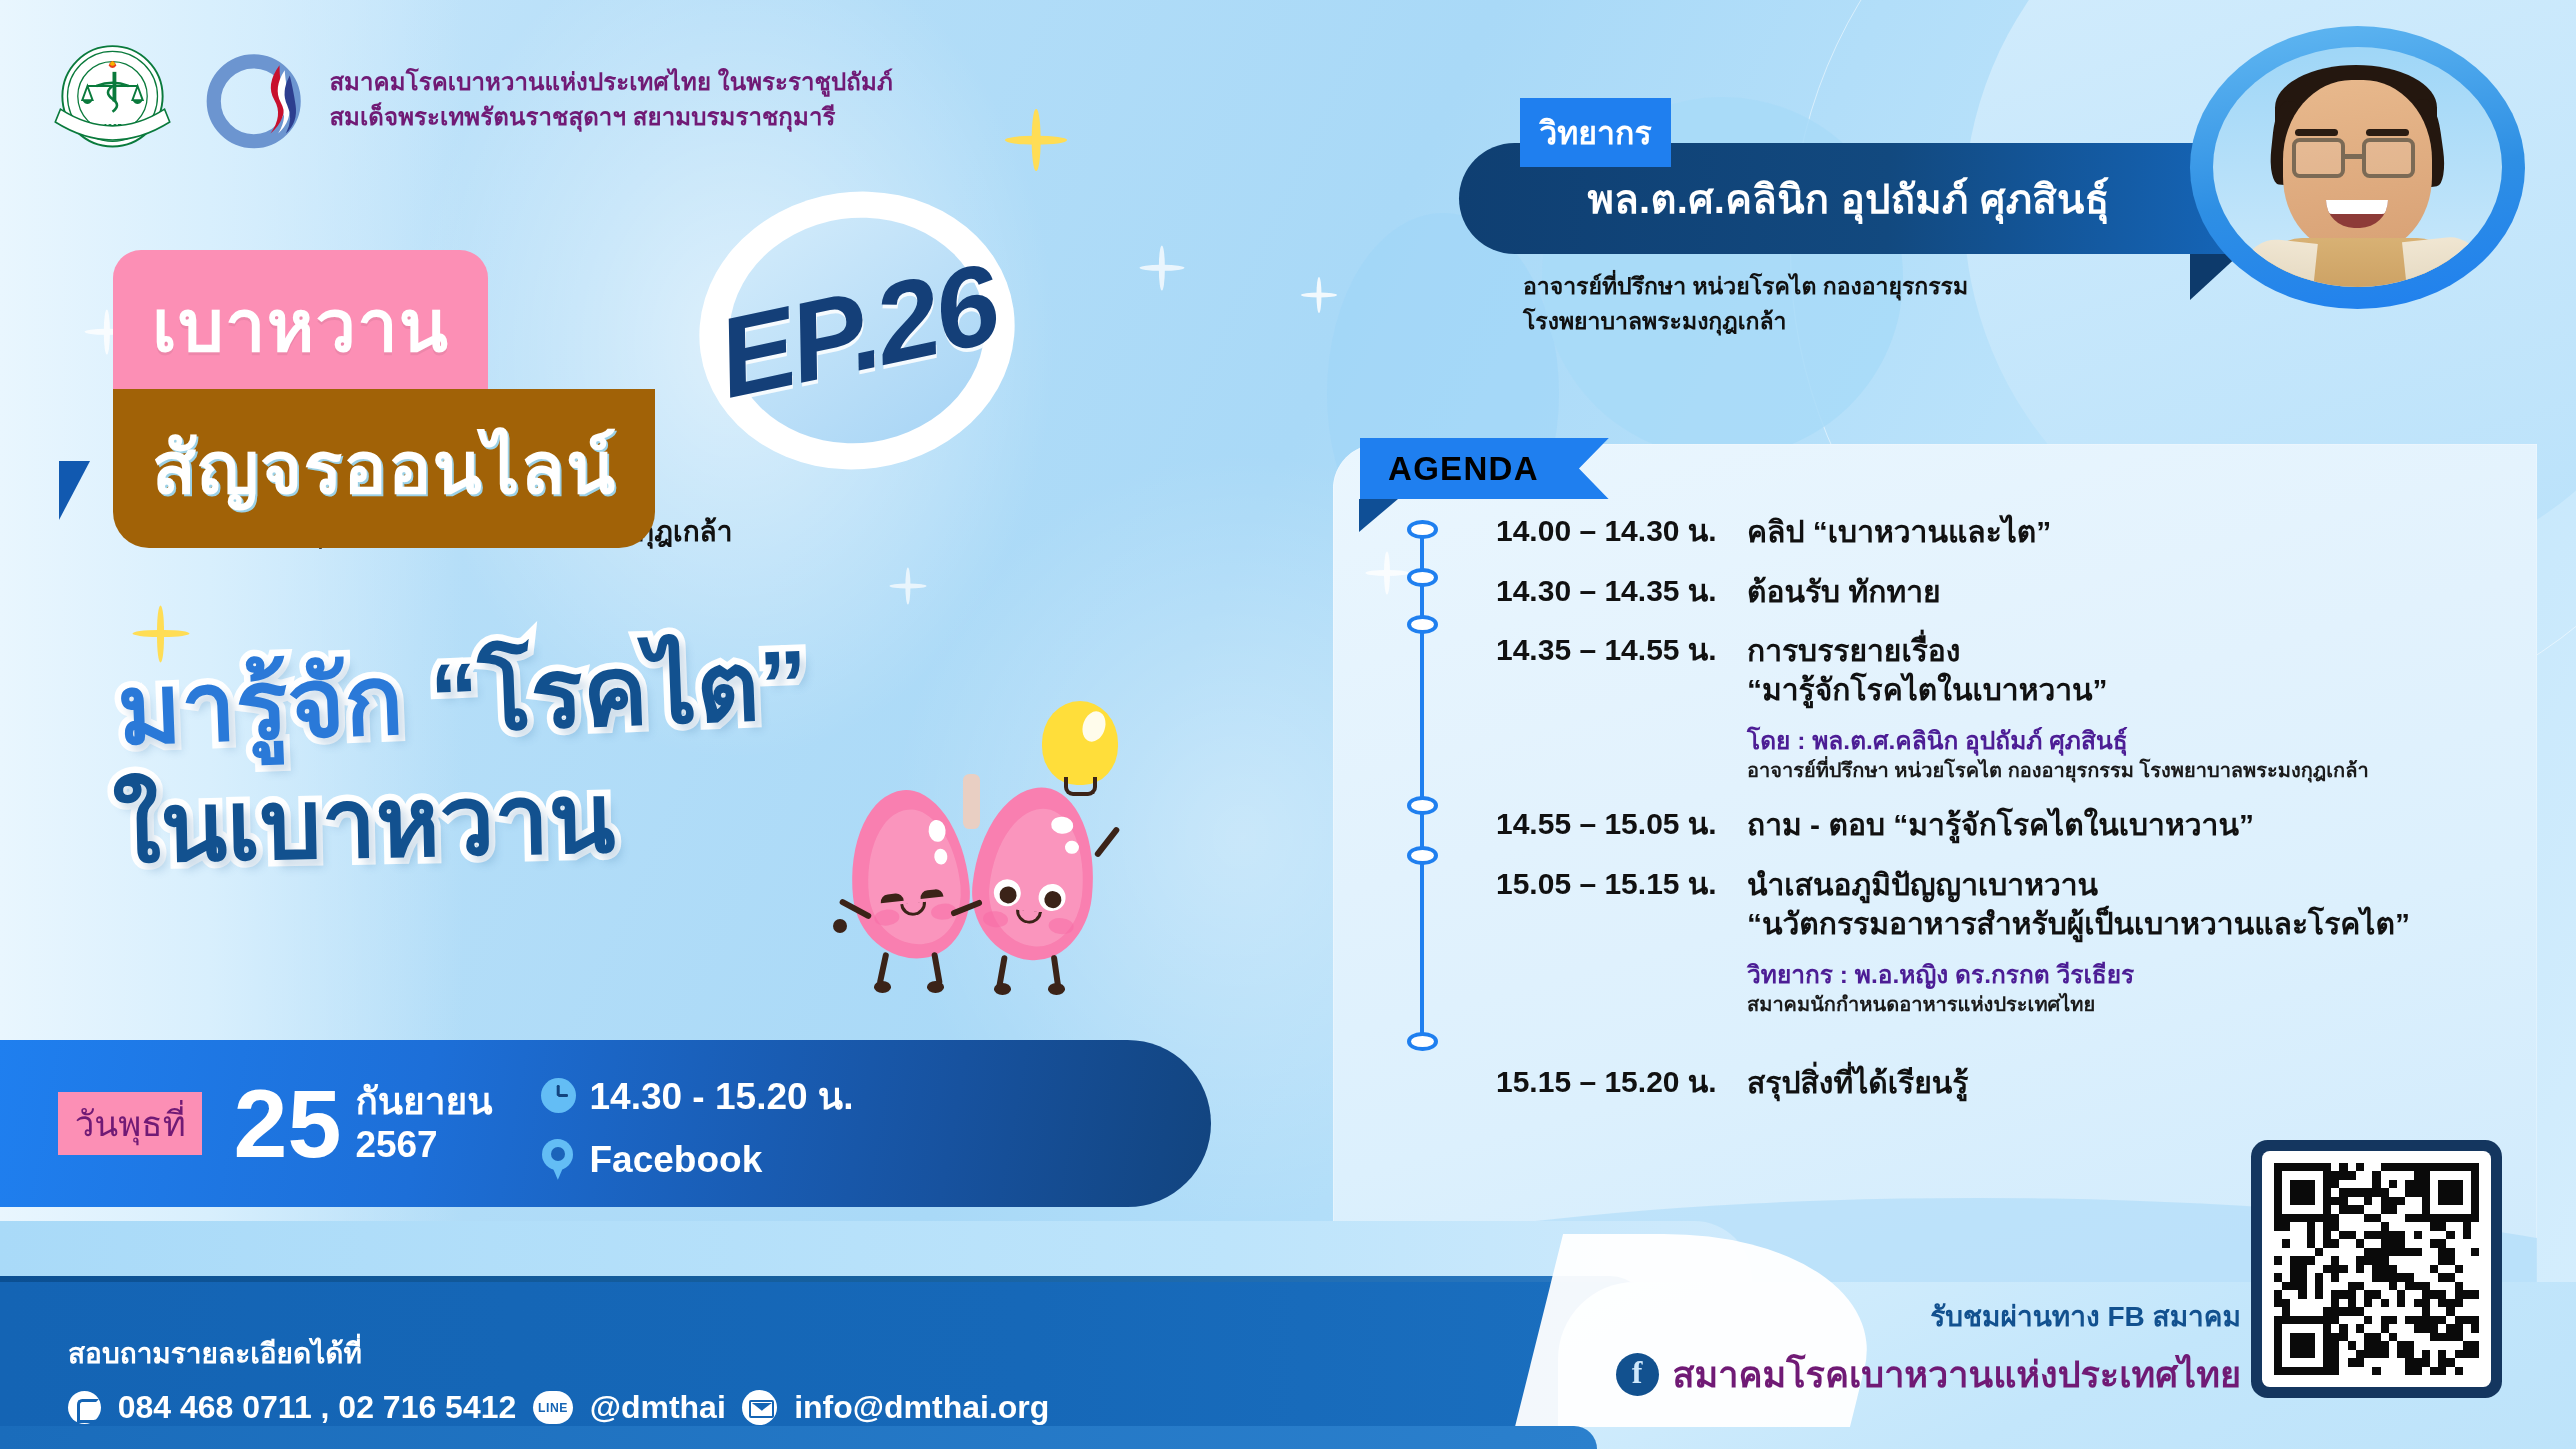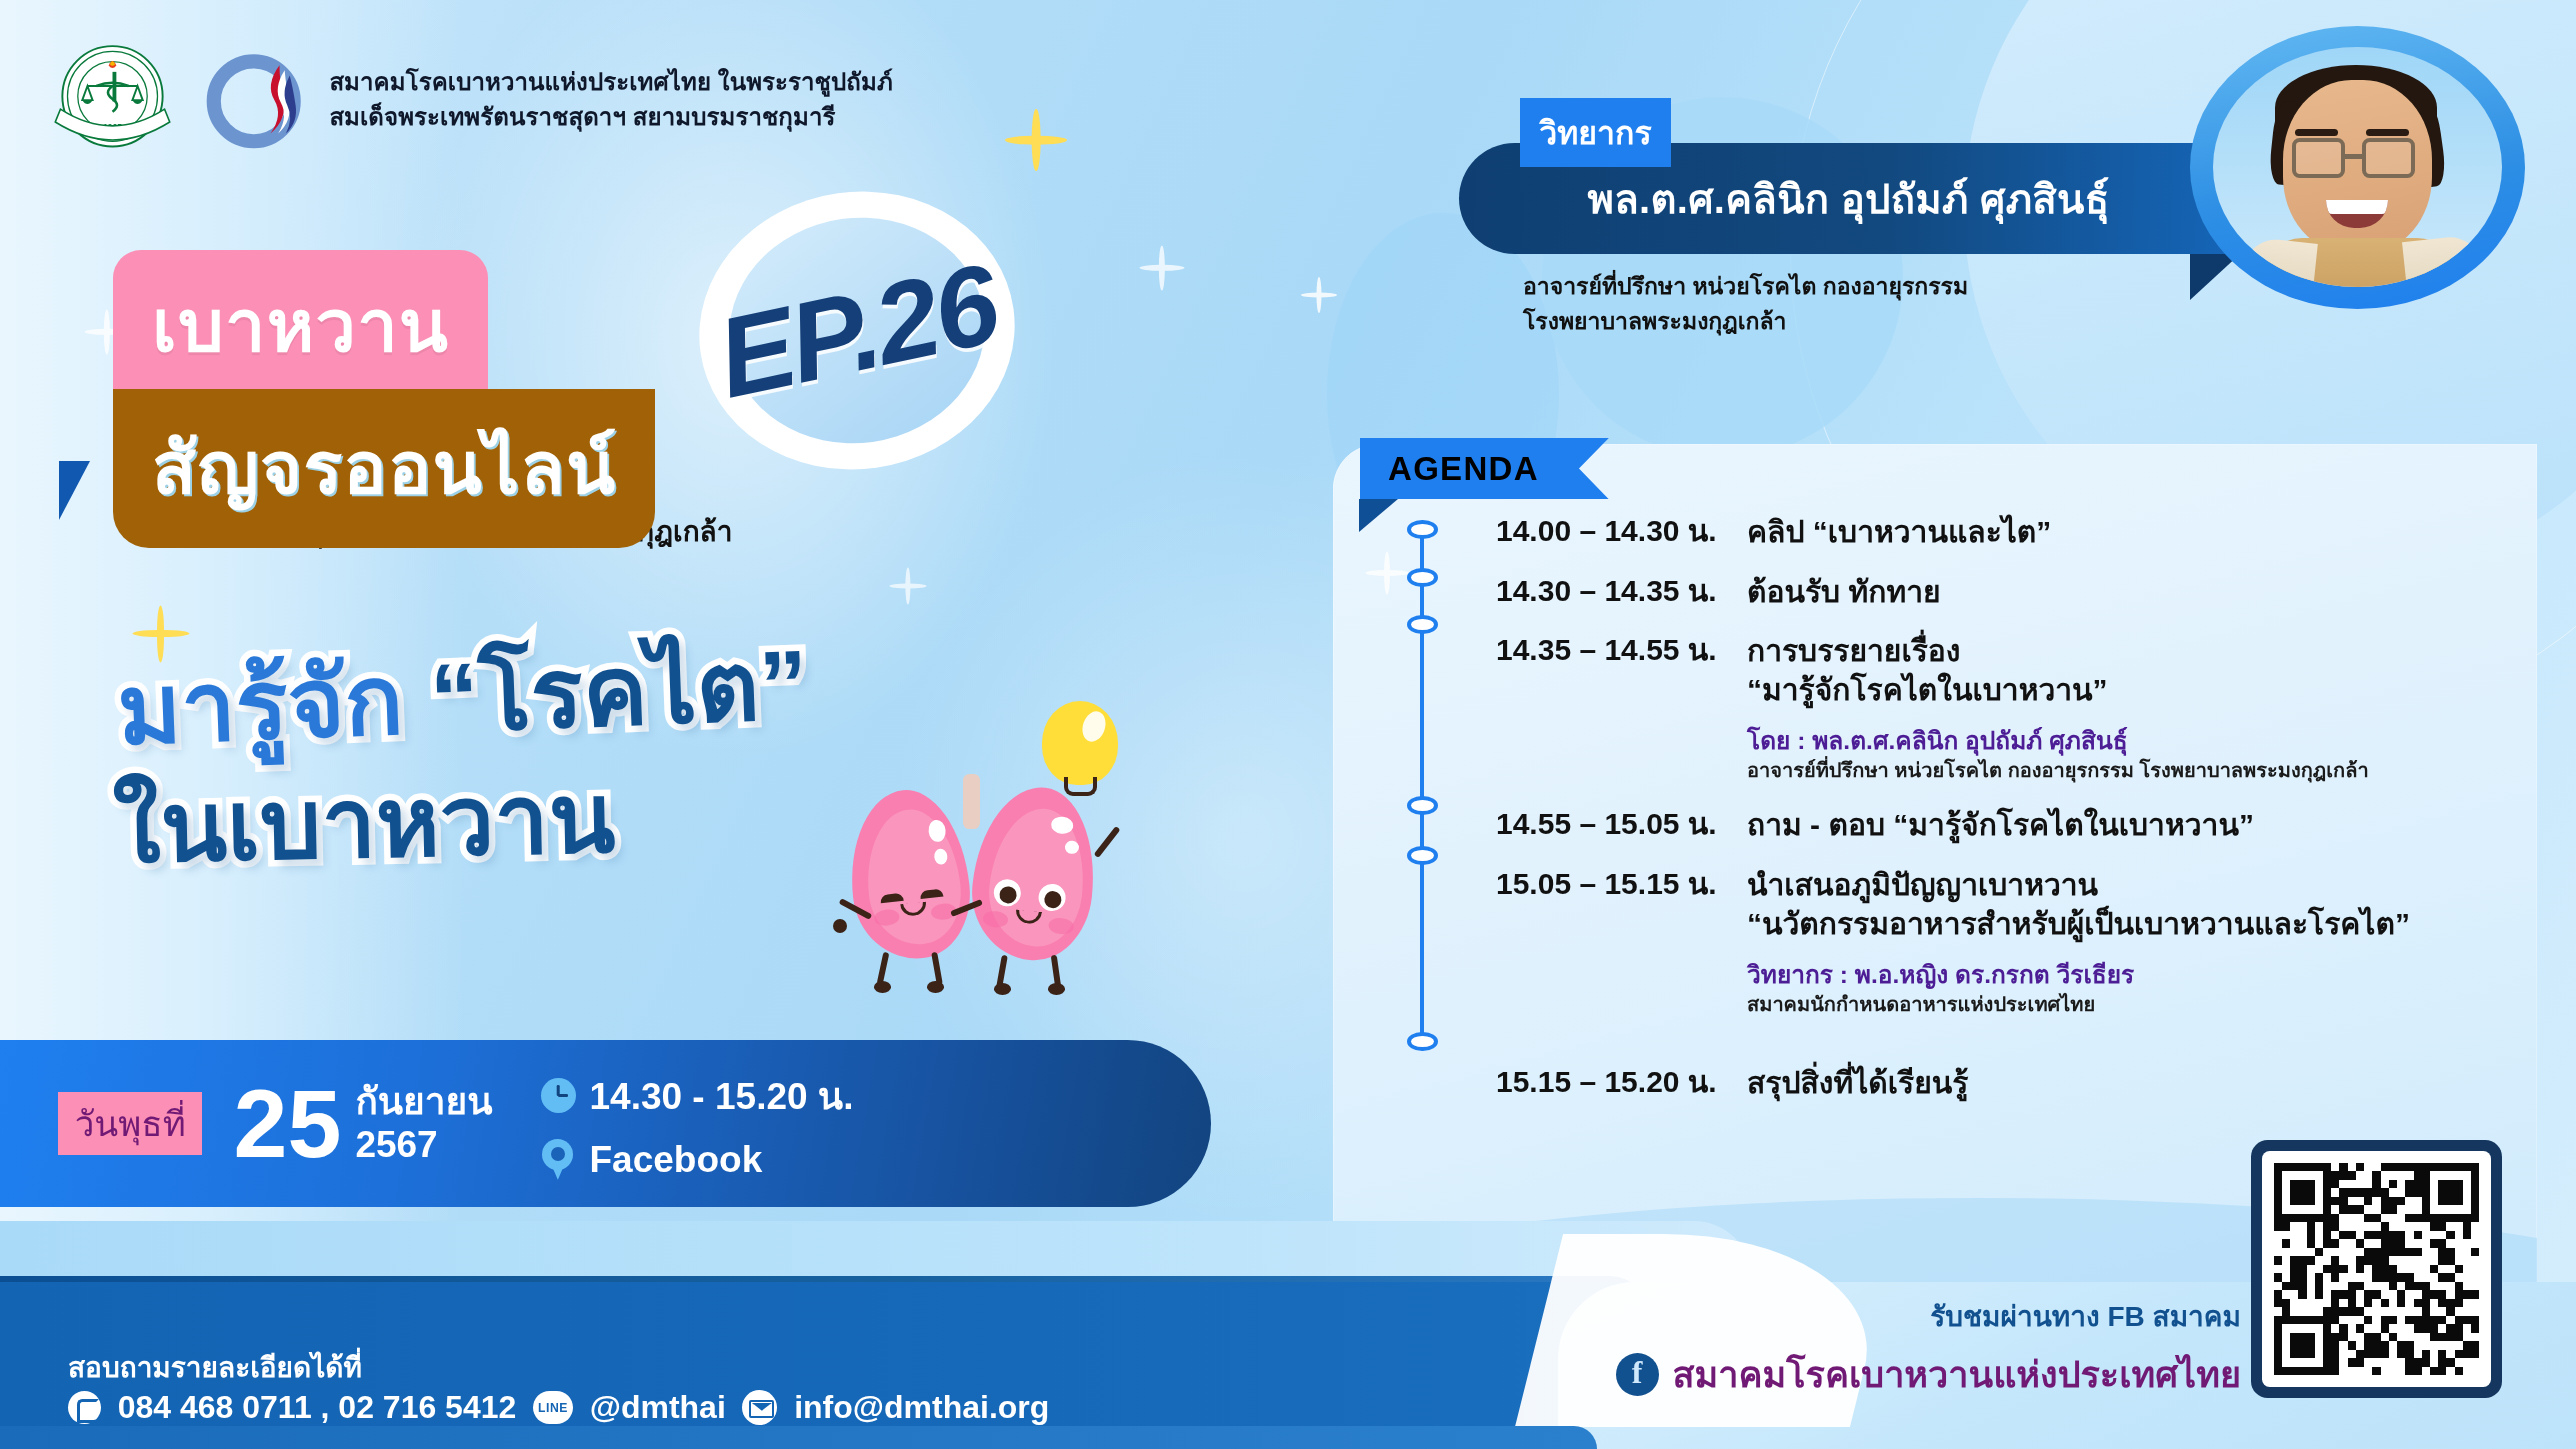--- a/index.html
+++ b/index.html
@@ -60,21 +60,21 @@
   .spark{position:absolute;}
   .spark::before,.spark::after{content:"";position:absolute;left:50%;top:50%;
     transform:translate(-50%,-50%);background:currentColor;}
   .spark::before{width:100%;height:14%;border-radius:50%;}
   .spark::after{height:100%;width:14%;border-radius:50%;}
 
   
   .header{position:absolute;left:45px;top:32px;display:flex;align-items:center;gap:16.7px;}
   .logo-dat{width:135px;height:135px;border-radius:50%;position:relative;flex:none;}
   .logo-net{width:116px;height:116px;position:relative;flex:none;}
-  .org-text{color:#0f172a;font-size:24px;line-height:1.42;font-weight:700;letter-spacing:0.1px;
+  .org-text{color:#701a75;font-size:24px;line-height:1.42;font-weight:700;letter-spacing:0.1px;
     white-space:nowrap;}
 
   
   .title-block{position:absolute;left:113px;top:238px;width:837px;}
   .pill-pink{background:#fc8fb5;border-radius:28px 28px 0 0;padding:18px 39px 10.3px;
     display:inline-block;position:relative;z-index:2;margin-top:12px;}
   .pill-pink span{color:#fff;font-size:72px;font-weight:800;letter-spacing:1.3px;
     text-shadow:0 2.6px 0 rgba(0,0,0,.06);}
   .pill-blue{background:#a16207;border-radius:0 0 36px 36px;padding:21px 39px 23px;
     display:inline-block;position:relative;z-index:2;margin-top:-3.9px;}
@@ -222,21 +222,21 @@
   
   .qr-card{position:absolute;left:2251px;top:1140px;width:251px;height:258px;
     background:#14365f;border-radius:16.7px;padding:11px;z-index:7;}
   .qr-inner{width:100%;height:100%;background:#fff;border-radius:7.7px;padding:11.6px;}
   .qr-grid{width:100%;height:100%;display:grid;grid-template-columns:repeat(25,1fr);
     grid-template-rows:repeat(25,1fr);}
   .qr-grid i{background:#0a0a0a;}
 
   
   .foot-left{position:absolute;left:68px;bottom:23px;z-index:8;}
-  .foot-head{color:#fff;font-size:28px;font-weight:700;}
+  .foot-head{color:#fff;font-size:28px;font-weight:700;margin-bottom:14px;}
   .foot-row{display:flex;align-items:center;gap:16.7px;color:#fff;font-size:32px;font-weight:700;
     white-space:nowrap;}
   .ic-circle{width:33px;height:33px;border-radius:50%;background:#fff;flex:none;position:relative;}
   .ic-phone::after{content:"";position:absolute;left:9px;top:7.7px;width:15.5px;height:18px;
     border:3.9px solid #1464b4;border-radius:5.2px 1.3px 5.2px 1.3px;border-right-color:transparent;}
   .ic-line{width:40px;height:33px;border-radius:16.7px;background:#fff;flex:none;
     display:flex;align-items:center;justify-content:center;}
   .ic-line b{color:#1464b4;font-size:12.2px;font-weight:800;letter-spacing:0.6px;}
   .ic-mail{width:35px;height:35px;border-radius:50%;background:#fff;flex:none;position:relative;}
   .ic-mail::after{content:"";position:absolute;left:7px;top:10.3px;width:20.6px;height:14px;

